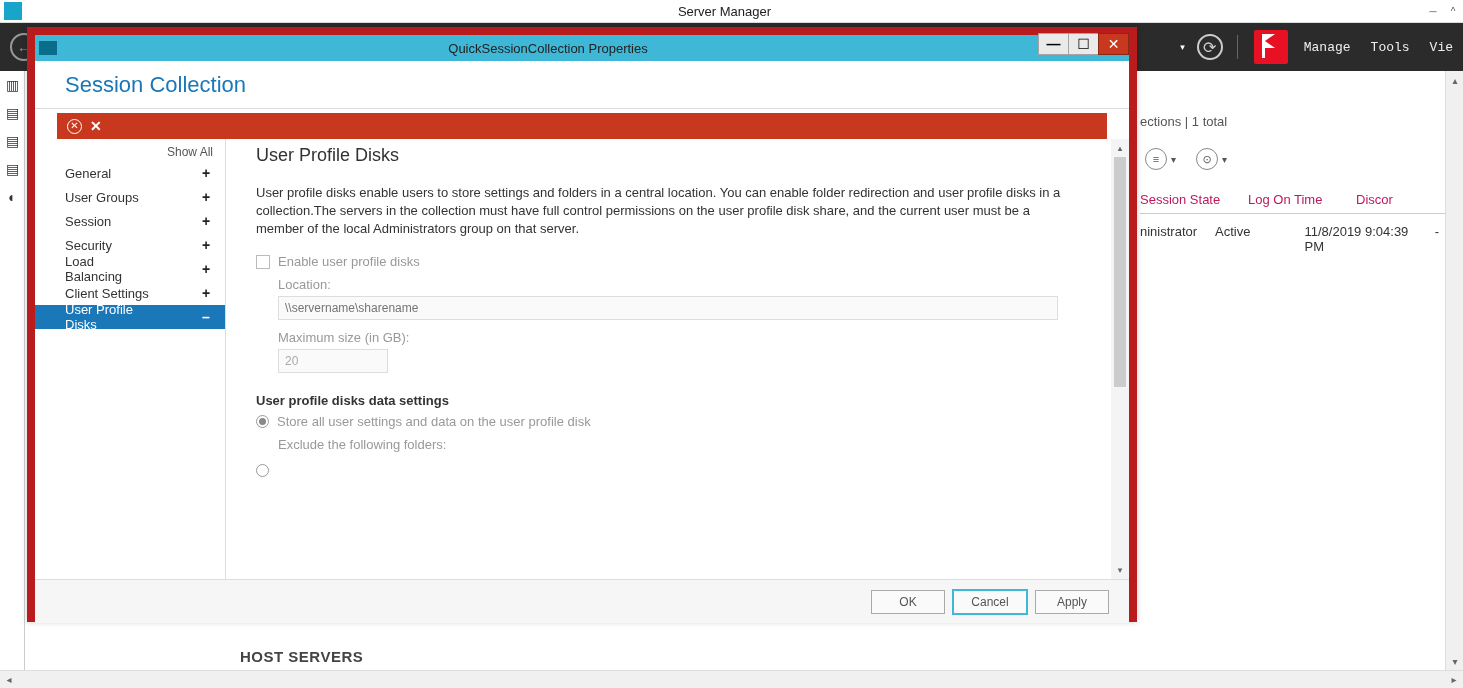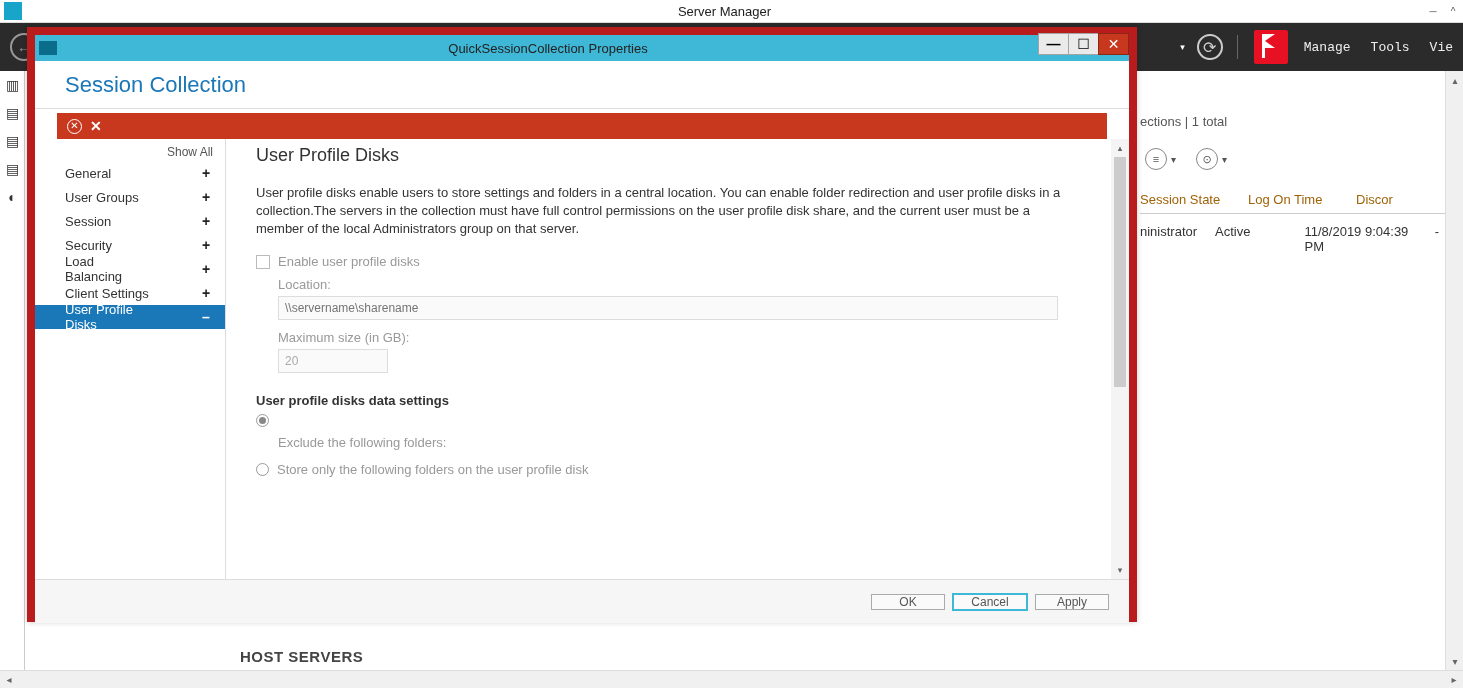--- a/index.html
+++ b/index.html
@@ -27,21 +27,21 @@
   
   .leftbar { position:absolute; top:71px; left:0; width:25px; bottom:18px; background:#fff; border-right:1px solid #ccc; }
   .leftbar .item { width:25px; height:28px; display:flex; align-items:center; justify-content:center; color:#333; font-size:14px; }
 
   
   .bg-tasks { position:absolute; top:114px; left:1140px; right:6px; color:#555; font-size:13px; }
   .bg-toolbar { position:absolute; top:148px; left:1145px; display:flex; gap:20px; align-items:center; }
   .bg-toolbar .btn-group { display:flex; align-items:center; gap:4px;}
   .bg-toolbar .circle { width:22px; height:22px; border:1px solid #888; border-radius:50%; display:flex; align-items:center; justify-content:center; font-size:11px; color:#555;}
   .bg-tablehead { position:absolute; top:192px; left:1140px; right:6px; display:flex; font-size:13px; border-bottom:1px solid #ccc; padding-bottom:6px; }
-  .bg-tablehead .col { color:#a16207; margin-right:18px; cursor:pointer; }
+  .bg-tablehead .col { color:#be185d; margin-right:18px; cursor:pointer; }
   .bg-tablerow { position:absolute; top:224px; left:1140px; right:6px; display:flex; font-size:13px; color:#333; }
   .bg-tablerow .c { margin-right:18px; }
 
   
   .bottom-scroll { position:absolute; bottom:0; left:0; right:0; height:18px; background:#f0f0f0; display:flex; align-items:center; border-top:1px solid #ddd;}
   .bottom-scroll .arrow { width:18px; height:18px; display:flex; align-items:center; justify-content:center; color:#666; font-size:10px;}
   .bottom-scroll .track { flex:1; }
   .right-scroll { position:absolute; top:71px; right:0; width:18px; bottom:18px; background:#f0f0f0; display:flex; flex-direction:column; border-left:1px solid #ddd;}
   .right-scroll .arrow { width:18px; height:18px; display:flex; align-items:center; justify-content:center; color:#666; font-size:10px;}
 
@@ -105,21 +105,21 @@
   .side-btns { display:flex; flex-direction:column; gap:6px;}
   .side-btns button { width:78px; height:22px; border:1px solid #ccc; background:#fff; font-size:12px; color:#999;}
 
   
   .dv-scroll { position:absolute; top:0; right:0; width:18px; bottom:0; background:#f4f4f4;}
   .dv-scroll .arr { width:18px; height:18px; display:flex; align-items:center; justify-content:center; color:#666; font-size:9px;}
   .dv-scroll .thumb { position:absolute; top:18px; width:12px; left:3px; height:230px; background:#ccc;}
   .dv-scroll .arr.bot { position:absolute; bottom:0;}
 
   .dialog-footer { border-top:1px solid #ddd; height:44px; display:flex; align-items:center; justify-content:flex-end; padding-right:20px; gap:8px; background:#f6f6f6;}
-  .dialog-footer button { width:74px; height:16px; border:1px solid #aaa; background:#fafafa; font-size:12px; color:#555;}
+  .dialog-footer button { width:74px; height:24px; border:1px solid #aaa; background:#fafafa; font-size:12px; color:#555;}
   .dialog-footer button.focused { border:1px solid #3fb7d6; outline:1px solid #3fb7d6;}
 </style>
 </head>
 <body>
 
 <div class="outer-top">
   <div class="app-icon"></div>
   <div class="title">Server Manager</div>
   <div class="win-btns">
     <div class="win-btn">─</div>
@@ -252,27 +252,27 @@
             <input class="field-input" disabled="" placeholder="\\servername\sharename" style="">
             <span class="field-lbl">Maximum size (in GB):</span>
             <input class="field-input small" disabled="" value="20" style="">
           </div>
         </div>
 
         <div class="section-h">User profile disks data settings</div>
 
         <div class="radio-row">
           <div class="radio selected"></div>
+          <span>Store all user settings and data on the user profile disk</span>
         </div>
 
         <div class="exclude-lbl">Exclude the following folders:</div>
 
         <div class="radio-row" style="margin-top:12px">
           <div class="radio"></div>
-          <span>Store only the following folders on the user profile disk</span>
         </div>
       </div>
 
       <div class="dv-scroll">
         <div class="arr">▴</div>
         <div class="thumb"></div>
         <div class="arr bot">▾</div>
       </div>
     </div>
   </div>

